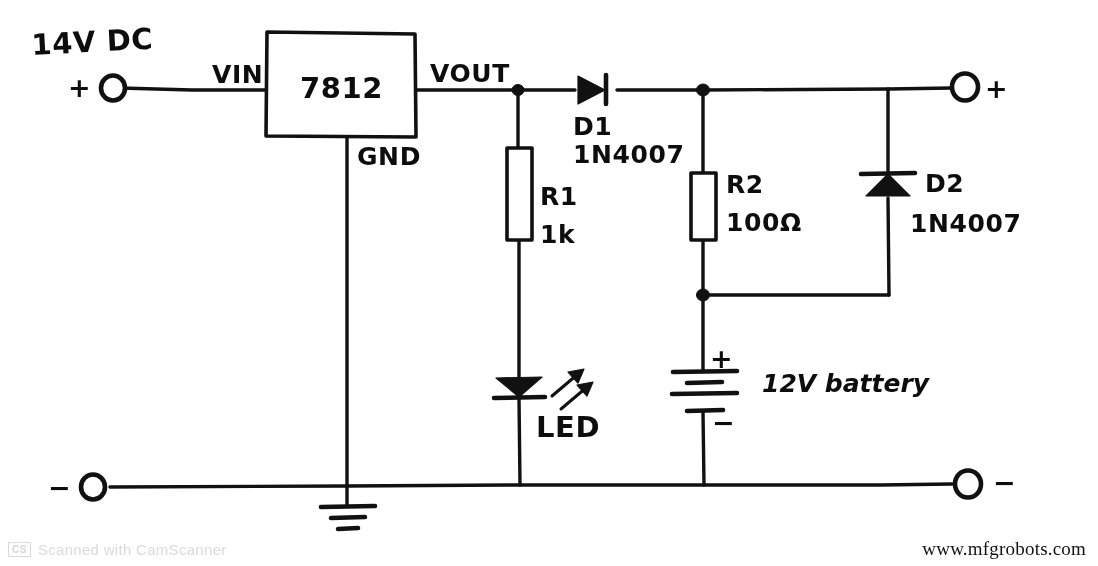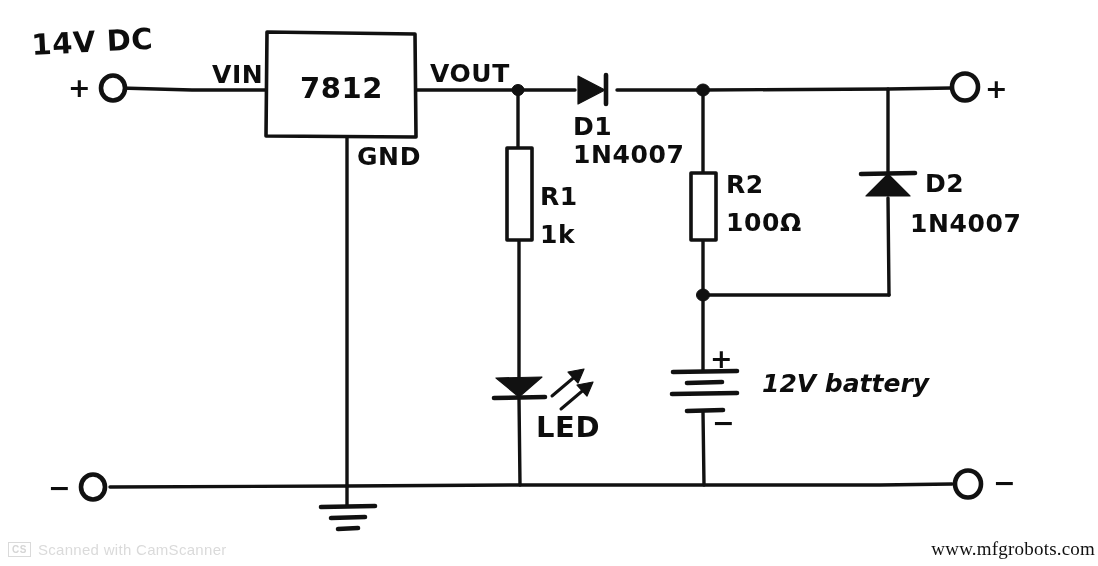--- a/index.html
+++ b/index.html
@@ -106,21 +106,21 @@
     line-height: 1.1;
   }
   #camscanner-watermark .cs-text {
     color: #bcbcbc;
     font-size: 15px;
     font-family: "Liberation Sans", sans-serif;
     letter-spacing: 0.3px;
   }
   #site-watermark {
     position: absolute;
-    right: 3px;
+    right: 12px;
     bottom: 6px;
     color: #111111;
     font-family: "Liberation Serif", serif;
     font-size: 19px;
     letter-spacing: 0.2px;
   }
 </style>
 </head>
 <body>
 

